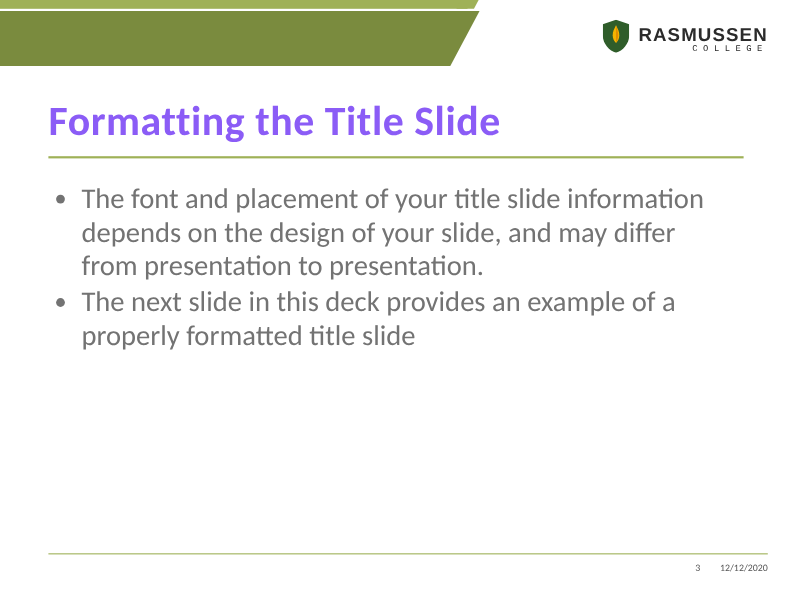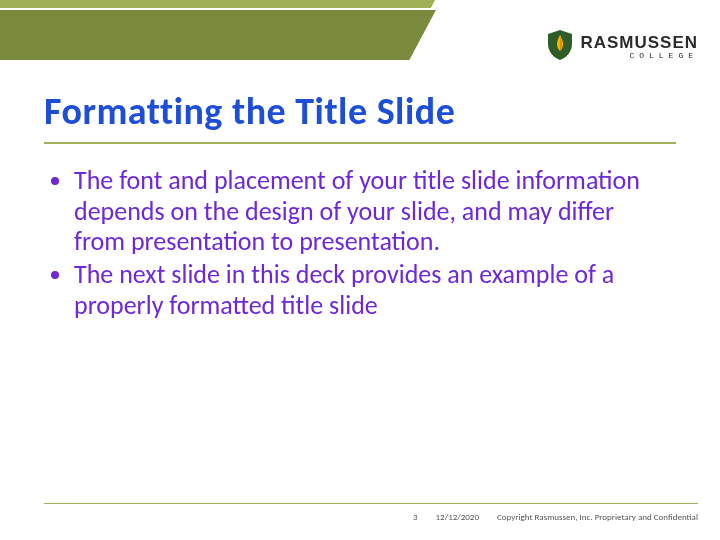--- a/index.html
+++ b/index.html
@@ -58,21 +58,20 @@
     transform: skewX(-28deg);
   }
 
   .brand {
     position: absolute;
     top: 18px;
     right: 22px;
     display: flex;
     align-items: center;
     gap: 8px;
-    margin-top: 12px;
   }
   .brand-text {
     display: flex;
     flex-direction: column;
     line-height: 1;
     color: #2b2b2b;
   }
   .brand-name {
     font-family: "Trebuchet MS", Arial, sans-serif;
     font-weight: 700;
@@ -86,34 +85,34 @@
     align-self: flex-end;
     margin-top: 1px;
   }
 
   .heading {
     position: absolute;
     left: 44px;
     top: 88px;
     font-size: 38px;
     font-weight: 700;
-    color: #1d4ed8;
+    color: #8b5cf6;
     border-bottom: 2px solid #9fb157;
     padding-bottom: 8px;
     width: 632px;
     letter-spacing: 0.5px;
   }
 
   .body {
     position: absolute;
     left: 48px;
     top: 165px;
     width: 600px;
     font-size: 26px;
-    color: #6d28d9;
+    color: #737373;
     line-height: 1.18;
   }
   .body ul {
     margin: 0;
     padding-left: 26px;
   }
   .body li {
     margin-bottom: 2px;
   }
 
@@ -171,14 +170,13 @@
     <li>The font and placement of your title slide information depends on the design of your slide, and may differ from presentation to presentation.</li>
     <li>The next slide in this deck provides an example of a properly formatted title slide</li>
   </ul>
 </div>
 
 <div class="footer-line"></div>
 <div class="footer">
   <span class="spacer"></span>
   <span class="pg">3</span>
   <span class="dt">12/12/2020</span>
-  <span class="copy">Copyright Rasmussen, Inc. Proprietary and Confidential</span>
 </div>
 
 </body></html>

